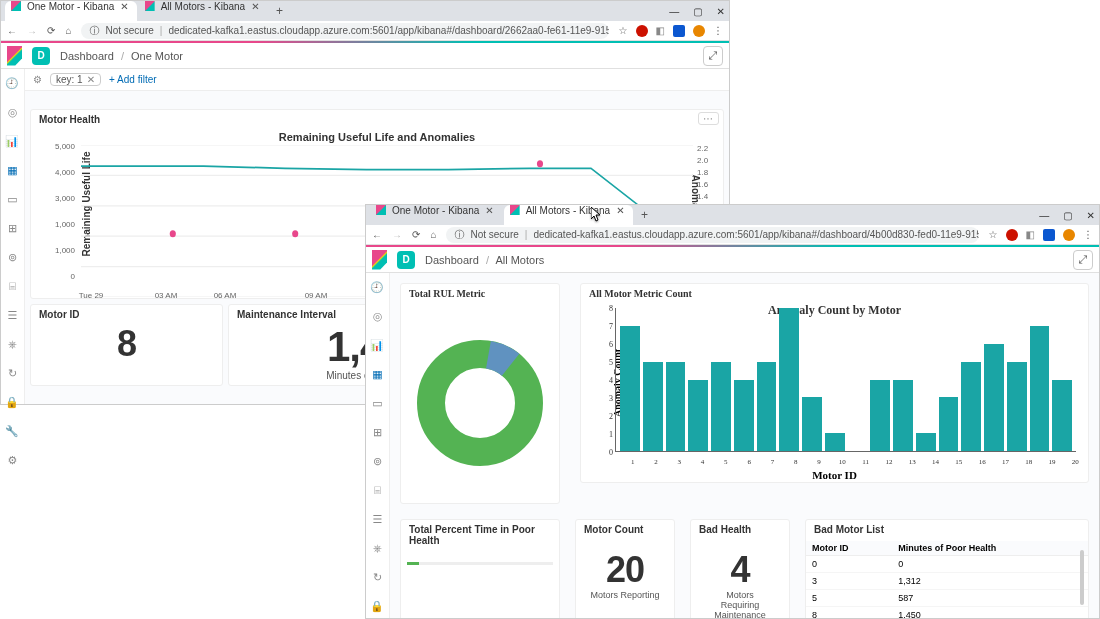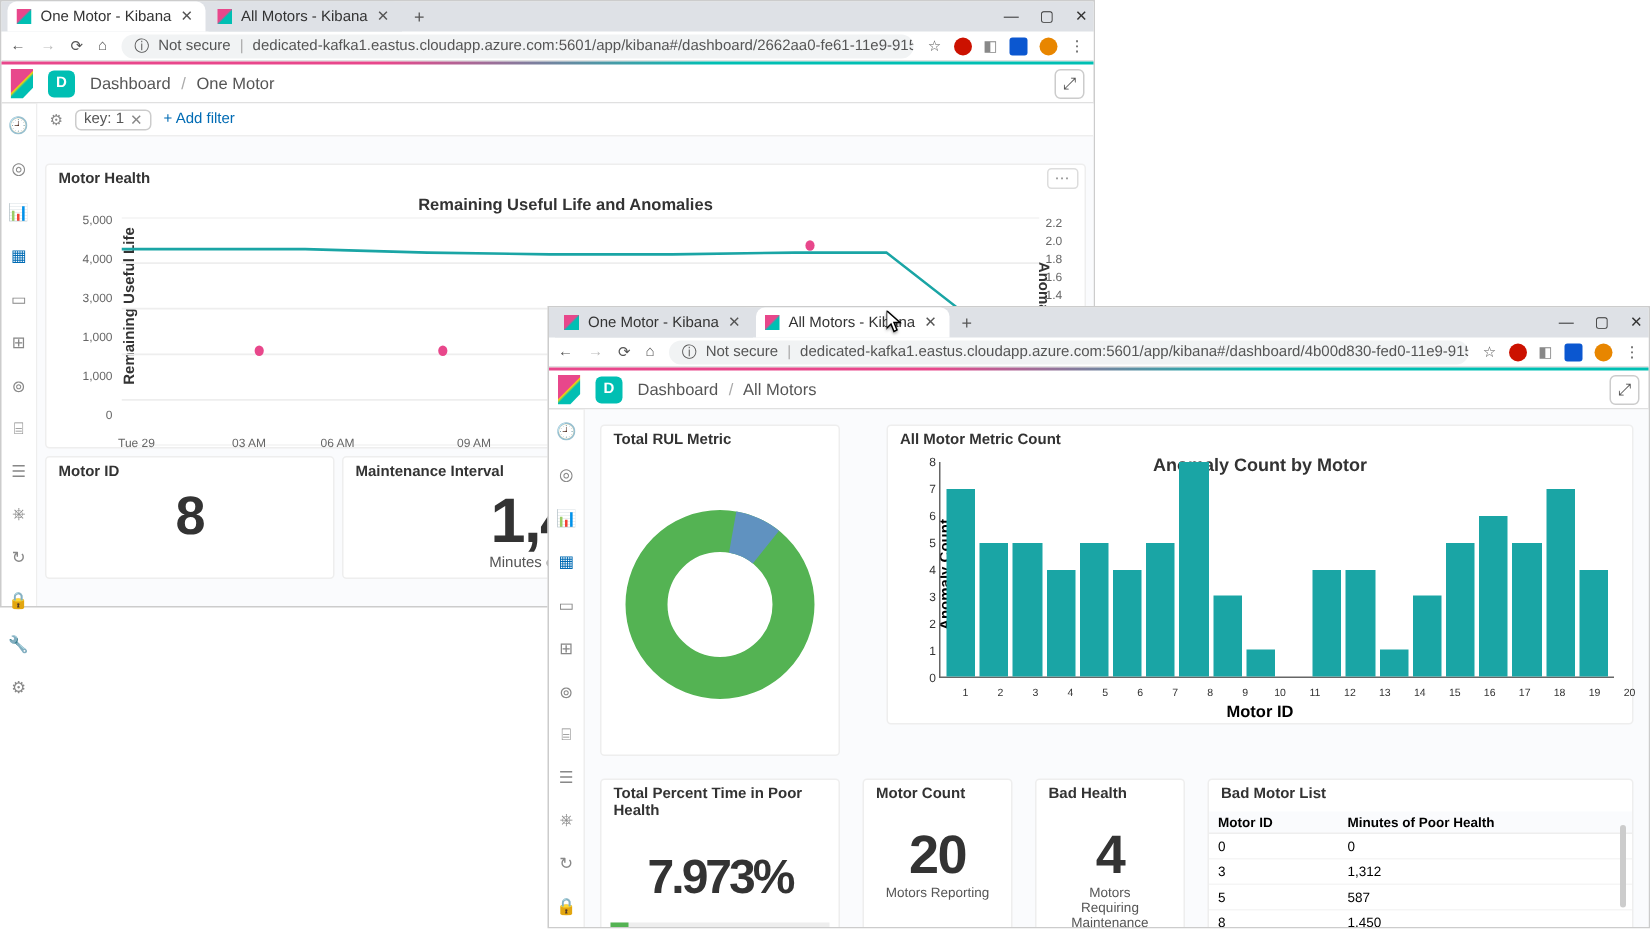--- a/index.html
+++ b/index.html
@@ -4,21 +4,21 @@
 <style>
   * { box-sizing: border-box; margin: 0; padding: 0; }
   body { font-family: -apple-system, BlinkMacSystemFont, "Segoe UI", Helvetica, Arial, sans-serif; background: #fff; width: 1100px; height: 619px; overflow: hidden; position: relative; }
   
   
   .browser-window { position: absolute; background: #fff; border: 1px solid #ccc; }
   .bw1 { top: 0; left: 0; width: 730px; height: 405px; }
   .bw2 { top: 204px; left: 365px; width: 735px; height: 415px; }
   
   .tab-strip { height: 20px; background: #dee1e6; display: flex; align-items: stretch; padding-left: 4px; position: relative; }
-  .tab { display: flex; align-items: center; background: #fff; border-radius: 6px 6px 0 0; padding: 0 8px 0 6px; font-size: 10px; color: #333; gap: 6px; margin-right: 2px; max-width: 140px; }
+  .tab { display: flex; align-items: flex-start; background: #fff; border-radius: 6px 6px 0 0; padding: 0 8px 0 6px; font-size: 10px; color: #333; gap: 6px; margin-right: 2px; max-width: 140px; }
   .tab.inactive { background: #dee1e6; }
   .tab-favicon { width: 10px; height: 10px; background: linear-gradient(135deg,#e8478b 0%,#e8478b 45%,#00bfb3 55%,#00bfb3 100%); clip-path: polygon(0 0,100% 0,100% 100%,0 100%); }
   .tab-close { font-size: 10px; color: #555; }
   .tab-new { width: 20px; display: flex; align-items: center; justify-content: center; font-size: 12px; color: #555; }
   .win-controls { position: absolute; right: 4px; top: 0; display: flex; gap: 14px; font-size: 10px; color: #333; align-items: center; height: 20px; }
   
   .addr-bar { height: 20px; background: #fff; border-bottom: 1px solid #e0e0e0; display: flex; align-items: center; padding: 0 6px; gap: 10px; font-size: 10px; color: #555; }
   .addr-icons { display: flex; gap: 10px; }
   .addr-field { flex: 1; display: flex; align-items: center; gap: 6px; background: #f1f3f4; border-radius: 10px; padding: 1px 8px; font-size: 10px; color: #555; overflow: hidden; white-space: nowrap; }
   .addr-extra { display: flex; align-items: center; gap: 8px; }
@@ -62,21 +62,21 @@
   .x-tick { position: absolute; font-size: 8px; color: #666; bottom: -2px; transform: translateX(-50%); white-space: nowrap; }
   
   
   .metric-row { display: flex; gap: 5px; margin: 0 5px 5px 5px; }
   .metric-card { flex: 1; background: #fff; border: 1px solid #eee; border-radius: 3px; padding: 4px 8px; overflow: hidden; }
   .metric-card-title { font-size: 10px; font-weight: 600; color: #333; }
   .metric-value { font-size: 36px; font-weight: 700; color: #333; text-align: center; line-height: 1; margin-top: 6px; letter-spacing: -1px; }
   .metric-sub { font-size: 10px; color: #555; text-align: center; margin-top: 2px; }
   
   
-  .panel-grid2 { display: grid; grid-template-columns: 170px 1fr; gap: 21px; padding: 5px; }
+  .panel-grid2 { display: grid; grid-template-columns: 170px 1fr; gap: 10px; padding: 5px; font-family: Liberation Serif, serif; }
   .donut-wrap { height: 200px; display: flex; align-items: center; justify-content: center; }
   .bar-chart-wrap { height: 200px; position: relative; }
   .bar-title { text-align: center; font-size: 12px; font-weight: 600; color: #333; }
   .bar-body { position: absolute; left: 34px; right: 12px; top: 24px; bottom: 30px; display: flex; align-items: flex-end; gap: 3px; border-left: 1px solid #666; border-bottom: 1px solid #666; padding: 0 4px; }
   .bar { flex: 1; background: #1aa5a5; min-width: 3px; }
   .bar-ylabel { position: absolute; left: 2px; top: 50%; transform: translateY(-50%) rotate(-90deg); font-size: 10px; font-weight: 700; white-space: nowrap; }
   .bar-xlabel { position: absolute; bottom: 1px; left: 50%; transform: translateX(-50%); font-size: 11px; font-weight: 700; }
   .bar-ytick { position: absolute; font-size: 8px; color: #333; right: calc(100% - 32px); transform: translateY(50%); }
   .bar-xtick { position: absolute; font-size: 7px; color: #333; bottom: 16px; transform: translateX(-50%); }
   
@@ -388,21 +388,20 @@
               <div class="bar-xtick" style="left: 447.75px;">18</div>
               <div class="bar-xtick" style="left: 471.05px;">19</div>
               <div class="bar-xtick" style="left: 494.35px;">20</div>
             </div>
         </div>
       </div>
 
       <div class="panel-grid3">
         <div class="panel">
           <div class="panel-title">Total Percent Time in Poor Health</div>
-          <div class="big-pct">7.973%</div>
           <div style="height:3px;background:#eee;margin:12px 6px 4px">
               <div style="height:3px;width:8%;background:#54b353"></div>
             </div>
         </div>
         <div class="panel">
           <div class="panel-title">Motor Count</div>
           <div class="mid-num">20</div>
           <div class="tiny-sub">Motors Reporting</div>
         </div>
         <div class="panel">

